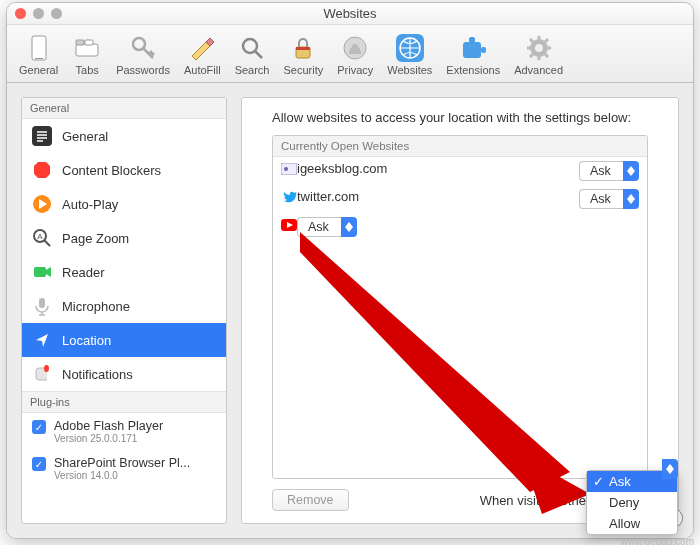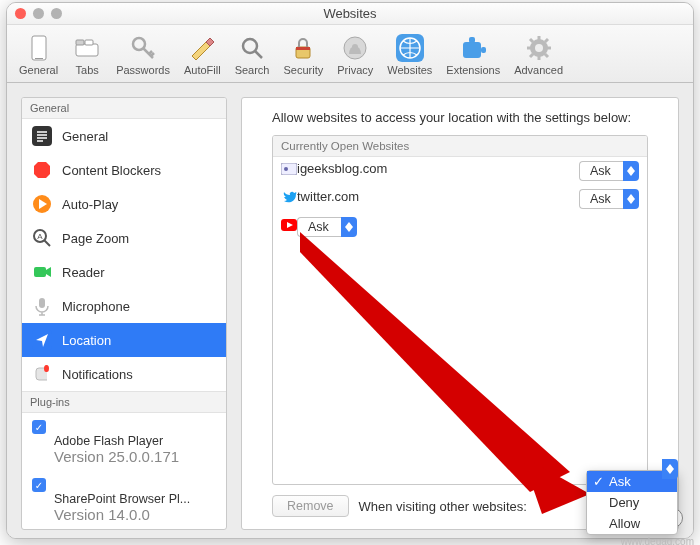--- a/index.html
+++ b/index.html
@@ -92,22 +92,22 @@
 .sidebar-item.selected { background: #2f7bf6; color: #fff; }
 .plugin-item {
   display:flex; align-items: flex-start; gap: 8px; padding: 6px 10px;
 }
 .plugin-item .chk {
   width: 14px; height: 14px; border-radius: 3px; background:#3b82f6;
   display:flex; align-items:center; justify-content:center; color:#fff; font-size:10px;
   margin-top:1px; flex-shrink:0;
 }
 .plugin-item .pmeta { display:flex; flex-direction:column; overflow:hidden; }
-.plugin-item .pname { font-size:12.5px; white-space:nowrap; overflow:hidden; text-overflow:ellipsis;margin-top:15px; }
-.plugin-item .pver { font-size:15px; color:#888; }
+.plugin-item .pname { font-size:12.5px; white-space:nowrap; overflow:hidden; text-overflow:ellipsis; }
+.plugin-item .pver { font-size:10px; color:#888; }
 .notif-dot { width:7px; height:7px; background:#ff3b30; border-radius:50%; position:relative; top:-6px; left:-3px; }
 
 .main {
   flex: 1; display:flex; flex-direction:column;
   background: #fff;
   border: 1px solid #c9c9c9;
   border-radius: 3px;
   padding: 12px 30px;
 }
 .main-title { font-size: 13px; color:#333; margin-bottom: 10px; }
@@ -140,22 +140,22 @@
   height:20px; line-height:17px;
 }
 .site-select .sel-arrows {
   background:#3b82f6; width:16px; height:20px;
   border-radius: 0 4px 4px 0;
   display:flex; flex-direction:column; align-items:center; justify-content:center;
 }
 .sel-arrows svg { display:block; }
 
 .footer-row {
-  display:flex; align-items:center; justify-content:flex-start;
-  margin-top: 10px; gap:10px;
+  display:flex; align-items:center; justify-content:space-between;
+  margin-top: 10px; gap:2px;
 }
 .remove-btn {
   background: linear-gradient(#fdfdfd,#f1f1f1);
   border:1px solid #c9c9c9; border-radius:4px;
   padding: 3px 14px; color:#9a9a9a; font-size:12.5px;
 }
 .footer-right { display:flex; align-items:center; gap:8px; font-size:13px; color:#333; }
 
 .dropdown-open {
   position:absolute;

